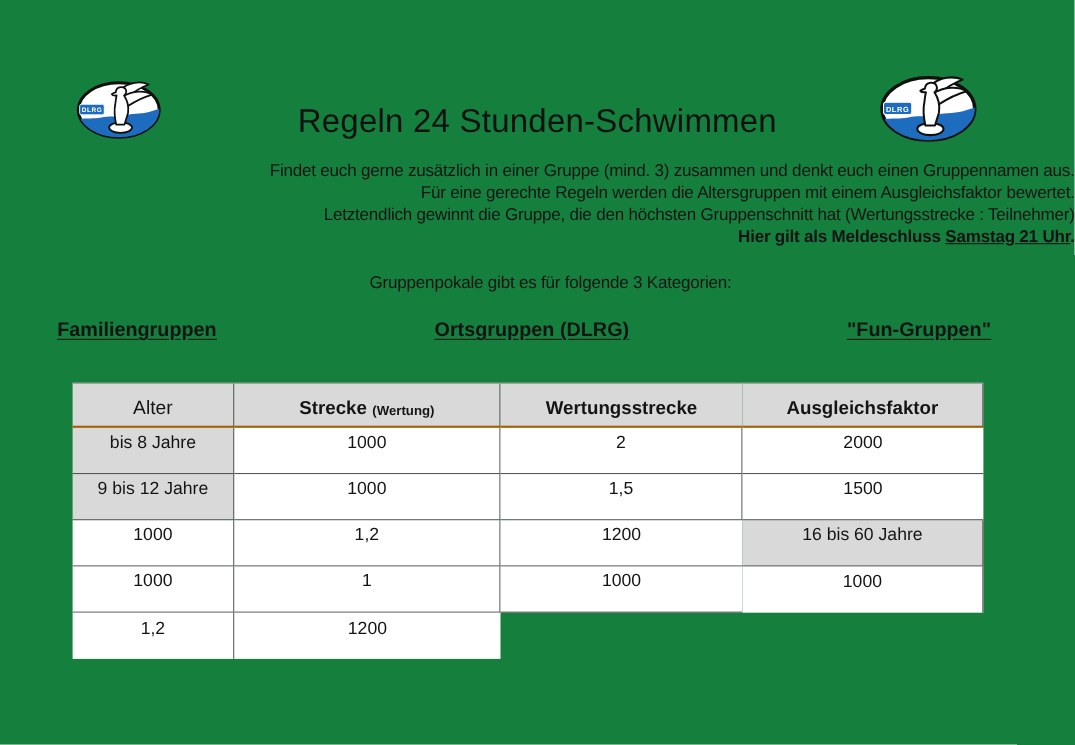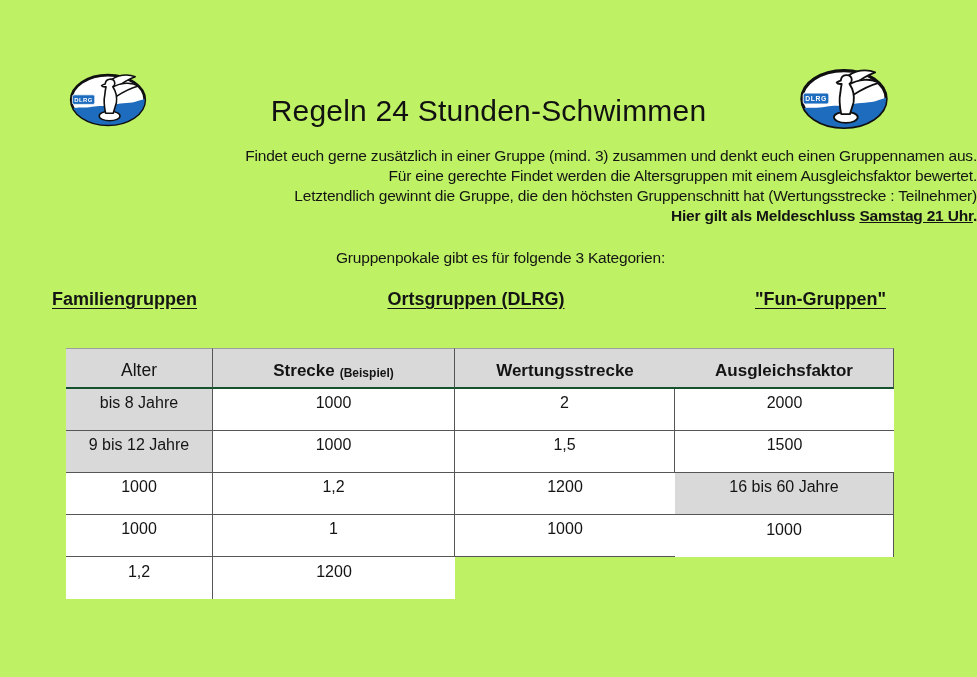--- a/index.html
+++ b/index.html
@@ -1,51 +1,51 @@
 <!DOCTYPE html>
 <html style="--logo-blue: #1e6cbe; --table-gray: #d9d9d9;"><head>
 <meta charset="utf-8">
 <style>
   * { margin:0; padding:0; box-sizing:border-box; }
   html,body { background:#ffffff; }
   body { font-family:"Liberation Sans", sans-serif; color:#141414; }
-  .page { position:relative; width:977px; height:677px; background:#bef264; overflow:hidden; }
+  .page { position:relative; width:977px; height:677px; background:#15803d; overflow:hidden; }
 
   
   .logo { position:absolute; }
   .logo-left  { left:68px;  top:71px; width:80px; height:58px; }
   .logo-right { left:798px; top:66px; width:92px; height:66px; }
 
   
   .title { position:absolute; top:94px; left:0; width:100%; text-align:center;
            font-size:30px; font-weight:500; letter-spacing:.2px; color:#111; }
   .intro { position:absolute; top:146px; left:0; width:100%; text-align:right;
            font-size:15.5px; line-height:20px; letter-spacing:-.2px; }
   .deadline { font-weight:bold; }
   .u { text-decoration:underline; }
 
   .cat-intro { position:absolute; top:249px; left:12px; width:100%; text-align:center;
                font-size:15.5px; letter-spacing:-.2px; }
 
-  .categories { position:absolute; top:289px; left:52px; right:91px;
+  .categories { position:absolute; top:289px; left:52px; right:76px;
                 display:flex; justify-content:space-between; align-items:baseline;
                 font-size:18px; font-weight:bold; }
   .categories span { text-decoration:underline; text-underline-offset:3px; }
 
   
   .rules-table { position:absolute; left:66px; top:348px; width:828px;
                  display:grid; grid-template-columns:147px 242px 220px 219px; }
   .cell { display:flex; align-items:flex-end; justify-content:center;
           padding-bottom:18px; font-size:16px; background:#fff; }
   .cell.gray { background:var(--table-gray, #d9d9d9); }
   .cell.vline { border-right:1.5px solid #565656; }
   .cell.hline { border-bottom:1.5px solid #565656; }
   .th { height:41px; font-weight:bold; font-size:17px; padding-bottom:6px;
         background:var(--table-gray, #d9d9d9); border-top:1px solid #9d9d9d;
-        border-bottom:2px solid #14532d; }
+        border-bottom:2px solid #a16207; }
   .th.plain { font-weight:normal; font-size:17.5px; }
   .td { height:42px; }
   .note { font-size:12px; font-weight:bold; margin-left:5px; padding-bottom:1px; }
 
   
   .logo-band-text { font-family:"Liberation Sans", sans-serif; font-weight:bold;
                     font-size:7.4px; letter-spacing:.6px; fill:#fff; }
 </style>
 </head>
 <body>
@@ -76,39 +76,39 @@
     <use href="#dlrgLogo"></use>
   </svg>
   <svg class="logo logo-right" viewBox="0 0 100 72">
     <use href="#dlrgLogo"></use>
   </svg>
 
   <h1 class="title">Regeln 24 Stunden-Schwimmen</h1>
 
   <div class="intro">
     <div>Findet euch gerne zusätzlich in einer Gruppe (mind. 3) zusammen und denkt euch einen Gruppennamen aus.</div>
-    <div>Für eine gerechte Findet werden die Altersgruppen mit einem Ausgleichsfaktor bewertet.</div>
+    <div>Für eine gerechte Regeln werden die Altersgruppen mit einem Ausgleichsfaktor bewertet.</div>
     <div>Letztendlich gewinnt die Gruppe, die den höchsten Gruppenschnitt hat (Wertungsstrecke : Teilnehmer)</div>
     <div class="deadline"><span>Hier gilt als Meldeschluss </span><span class="u">Samstag 21 Uhr</span><span>.</span></div>
   </div>
 
   <div class="cat-intro">Gruppenpokale gibt es für folgende 3 Kategorien:</div>
 
   <div class="categories">
     <span>Familiengruppen</span>
     <span>Ortsgruppen (DLRG)</span>
     <span>"Fun-Gruppen"</span>
   </div>
 
   <div class="rules-table">
 
     <div class="cell th plain vline">Alter</div>
     <div class="cell th vline">
       <span>Strecke</span>
-      <span class="note">(Beispiel)</span>
+      <span class="note">(Wertung)</span>
     </div>
     <div class="cell th">Wertungsstrecke</div>
     <div class="cell th vline">Ausgleichsfaktor</div>
 
     <div class="cell td gray vline hline">bis 8 Jahre</div>
     <div class="cell td vline hline">1000</div>
     <div class="cell td vline hline">2</div>
     <div class="cell td hline">2000</div>
 
     <div class="cell td gray vline hline">9 bis 12 Jahre</div>

